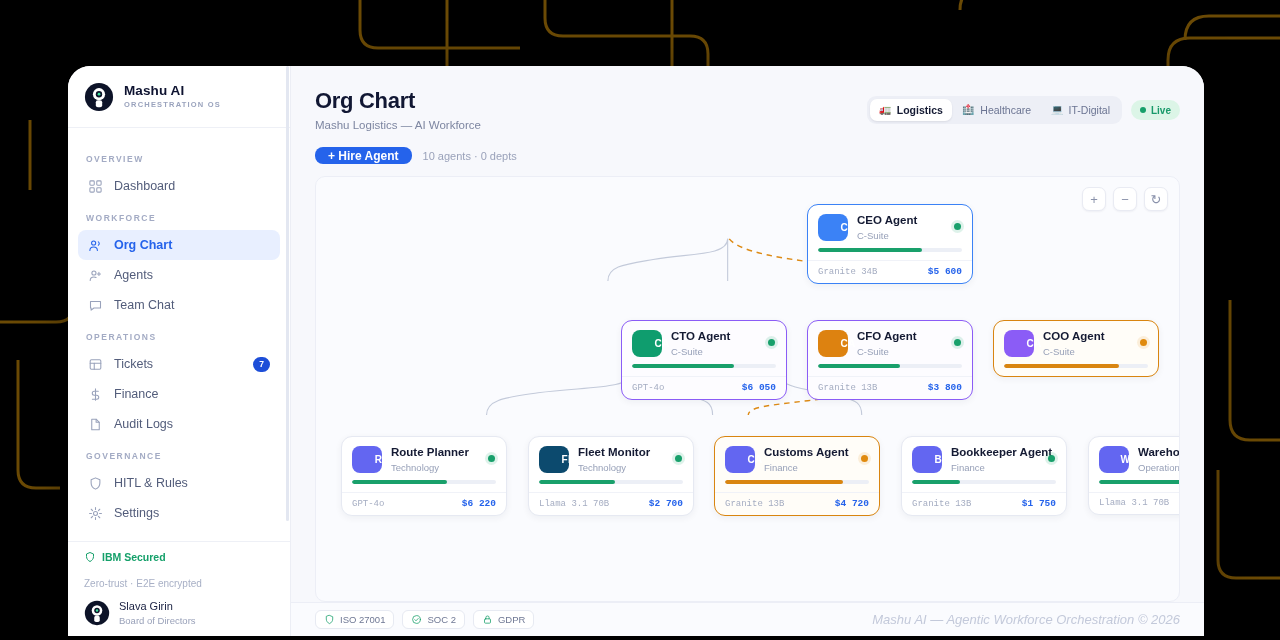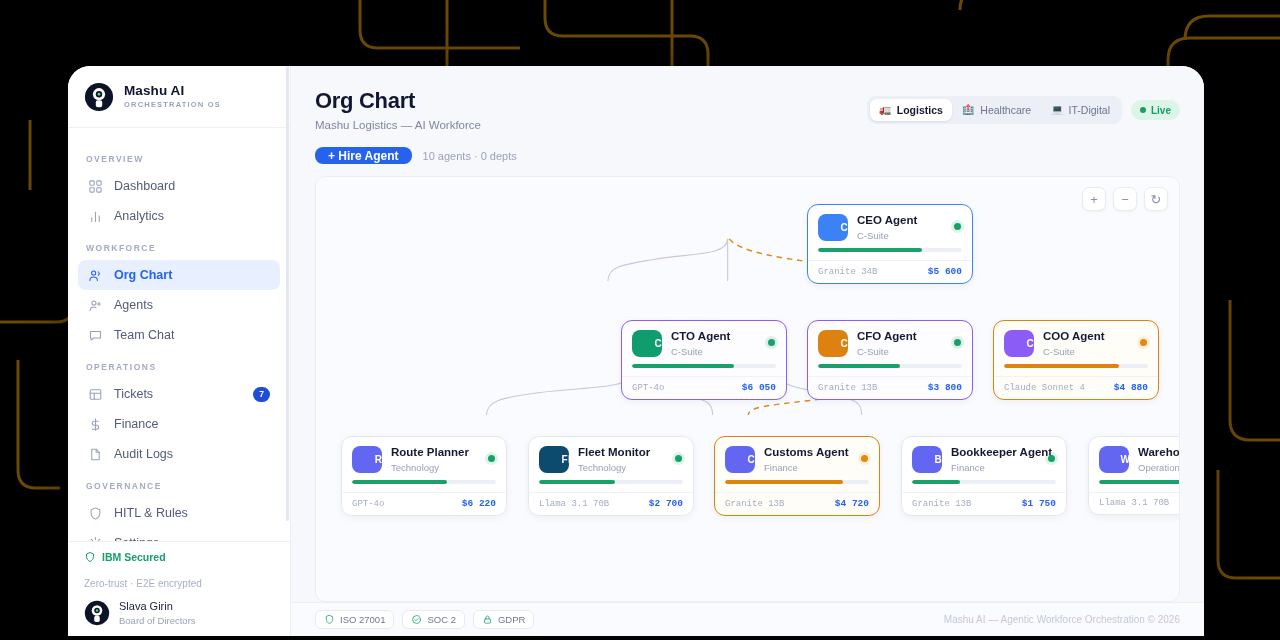--- a/index.html
+++ b/index.html
@@ -154,21 +154,21 @@
   .footer {
     height: 34px; border-top: 1px solid #eceef6; background: #fafbfe;
     display: flex; align-items: center; padding: 0 24px; gap: 8px;
   }
   .cert {
     display: flex; align-items: center; gap: 5px; height: 19px; padding: 0 8px;
     border: 1px solid #e7eaf2; border-radius: 6px; background: #fff;
     font-size: 9.5px; color: #6f7894;
   }
   .cert .ico { color: #18a06b; display: flex; }
-  .footer-right { margin-left: auto; font-size: 10px; color: #c3c9da; }
+  .footer-right { margin-left: auto; font-size: 13px; color: #c3c9da; font-style: italic; }
 </style>
 </head>
 <body>
 
 <div id="root">
 
   <svg class="bg-traces" viewBox="0 0 1280 640" fill="none">
     <g stroke="#6b4a05" stroke-width="3" fill="none">
       <path d="M360 -10 L360 30 Q360 48 378 48 L520 48"></path>
       <path d="M545 -10 L545 18 Q545 36 563 36 L690 36 Q708 36 708 54 L708 120"></path>
@@ -207,30 +207,20 @@
           <div class="nav-item">
             <span class="ico">
               <svg class="" width="15" height="15" viewBox="0 0 24 24" fill="none" stroke="currentColor" stroke-width="1.7" stroke-linecap="round" stroke-linejoin="round">
                 <rect x="3" y="3" width="7" height="7" rx="1.5"></rect>
                 <rect x="14" y="3" width="7" height="7" rx="1.5"></rect>
                 <rect x="3" y="14" width="7" height="7" rx="1.5"></rect>
                 <rect x="14" y="14" width="7" height="7" rx="1.5"></rect>
               </svg>
             </span>
             <span class="lbl">Dashboard</span>
-          </div>
-          <div class="nav-item">
-            <span class="ico">
-              <svg class="" width="15" height="15" viewBox="0 0 24 24" fill="none" stroke="currentColor" stroke-width="1.7" stroke-linecap="round" stroke-linejoin="round">
-                <line x1="6" y1="20" x2="6" y2="14"></line>
-                <line x1="12" y1="20" x2="12" y2="5"></line>
-                <line x1="18" y1="20" x2="18" y2="11"></line>
-              </svg>
-            </span>
-            <span class="lbl">Analytics</span>
           </div>
           <div class="nav-group-label">WORKFORCE</div>
           <div class="nav-item active">
             <span class="ico">
               <svg class="" width="15" height="15" viewBox="0 0 24 24" fill="none" stroke="currentColor" stroke-width="1.7" stroke-linecap="round" stroke-linejoin="round">
                 <circle cx="9" cy="8" r="3.3"></circle>
                 <path d="M3 20c0-3.4 2.7-5.6 6-5.6s6 2.2 6 5.6"></path>
                 <path d="M16.5 6.2a3.2 3.2 0 010 5.4"></path>
               </svg>
             </span>
@@ -442,24 +432,20 @@
                 <div class="node-top">
                   <div class="avatar" style="background:#8b5cf6">CA</div>
                   <div style="min-width:0">
                     <div class="node-name">COO Agent</div>
                     <div class="node-dept">C-Suite</div>
                   </div>
                   <span class="status-dot amber"></span>
                 </div>
                 <div class="bar-track">
                   <div class="bar-fill" style="width:80%;background:#d98510"></div>
-                </div>
-                <div class="node-foot">
-                  <span class="node-model">Claude Sonnet 4</span>
-                  <span class="node-cost">$4 880</span>
                 </div>
               </div>
               <div class="node " style="left: 25px; top: 259px;">
                 <div class="node-top">
                   <div class="avatar" style="background:#6366f1">RP</div>
                   <div style="min-width:0">
                     <div class="node-name">Route Planner</div>
                     <div class="node-dept">Technology</div>
                   </div>
                   <span class="status-dot green"></span>

